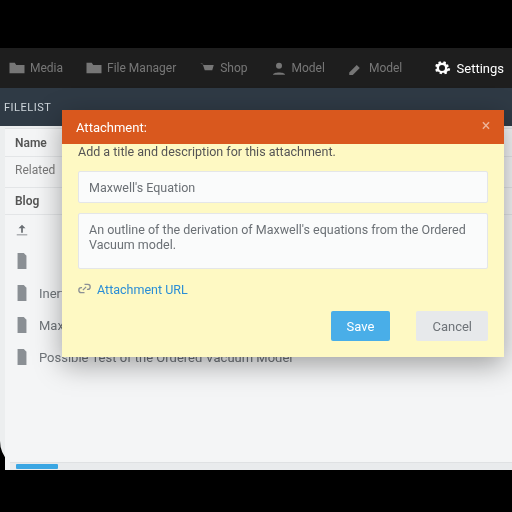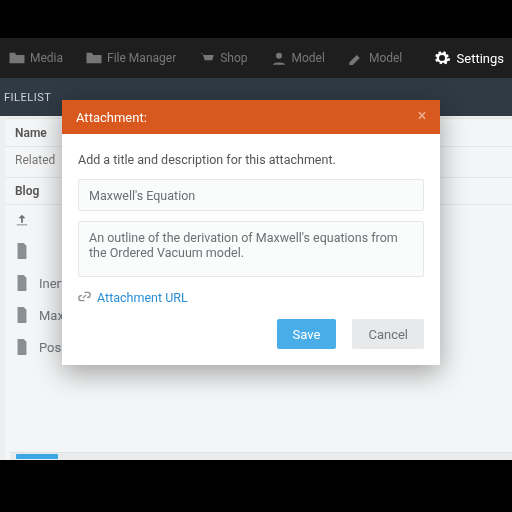--- a/index.html
+++ b/index.html
@@ -1,18 +1,18 @@
 <!DOCTYPE html>
 <html><head>
 <meta charset="utf-8">
 <style>
   * { box-sizing: border-box; margin: 0; padding: 0; font-family: -apple-system, "Segoe UI", Roboto, Arial, sans-serif; }
   html, body { width: 512px; height: 512px; background: #000; overflow: hidden; }
   .stage { position: relative; width: 512px; height: 512px; background: #000; }
-  .app { position: absolute; left: 0; top: 38px; width: 512px; height: 422px; background: #eceeef; }
+  .app { position: absolute; left: 0; top: 48px; width: 512px; height: 422px; background: #eceeef; border-radius: 29px; }
   
   .nav { position: absolute; left:0; top:0; right:0; height:40px; background:#1e1e1e; display:flex; align-items:center; color:#bfbfbf; font-size:12px; }
   .nav .items { display:flex; gap:22px; padding-left:8px; flex:0 0 auto; }
   .nav .item { display:flex; align-items:center; gap:4px; opacity:.55; }
   .nav .item svg { width:18px; height:14px; fill:#bfbfbf; }
   .nav .spacer { flex:1; }
   .nav .settings { display:flex; align-items:center; gap:6px; padding-right:8px; color:#fff; font-size:13px; cursor:pointer; }
   .nav .settings svg { width:18px; height:18px; fill:#fff; }
   
   .sub { position:absolute; left:0; top:40px; right:0; height:38px; background:#2f3a45; color:#cfd6dc; font-size:11px; letter-spacing:.5px; display:flex; align-items:center; padding-left:4px; }
@@ -22,32 +22,32 @@
   .reltext { height:26px; display:flex; align-items:center; font-size:12px; color:#777; padding:0 10px; }
   .grouph { height:28px; display:flex; align-items:center; font-size:12px; color:#555; font-weight:600; padding:0 10px; border-top:1px solid #e3e5e7; border-bottom:1px solid #e3e5e7; margin-top:4px; }
   .uprow { height:30px; display:flex; align-items:center; padding:0 10px; color:#6a6f74; font-size:13px; }
   .uprow svg { width:14px; height:14px; fill:#6a6f74; margin-right:8px; }
   .frow { height:32px; display:flex; align-items:center; padding:0 10px; color:#6f7479; font-size:13px; cursor:pointer; }
   .frow svg { width:14px; height:16px; fill:#8a8f94; margin-right:10px; }
   .bottombar { position:absolute; left:5px; right:0; bottom:0; height:8px; background:#e9ebed; border-top:1px solid #dfe1e3; }
   .bottombar .chip { position:absolute; left:6px; bottom:1px; width:42px; height:5px; background:#3aa6e3; border-radius:1px; }
   
   .backdrop { position:absolute; inset:0; background:rgba(0,0,0,0); pointer-events:none; }
-  .modal { position:absolute; left:62px; top:62px; width:378px; background:#ffffff; box-shadow:0 8px 26px rgba(0,0,0,.35); font-size:13px; color:#555; }
+  .modal { position:absolute; left:62px; top:62px; width:442px; background:#fef9c3; box-shadow:0 8px 26px rgba(0,0,0,.35); font-size:13px; color:#555; }
   .mhead { background:#d9581e; color:#fff; height:34px; display:flex; align-items:center; padding:0 14px; font-size:13px; position:relative; }
   .mhead .pre { font-weight:400; margin-right:4px; }
   .mhead .fn { font-weight:400; }
   .mclose { position:absolute; right:8px; top:6px; width:20px; height:20px; color:rgba(255,255,255,.55); font-size:16px; line-height:20px; text-align:center; cursor:pointer; }
-  .mbody { padding:18px 16px 4px; }
+  .mbody { padding:0 16px 4px; }
   .mhelp { font-size:12.5px; color:#555; margin-bottom:12px; }
   .tinput { width:100%; height:32px; border:1px solid #e4e6e8; background:#fafbfb; border-radius:2px; padding:0 10px; font-size:12.5px; color:#6b7075; margin-bottom:10px; }
   .tarea { width:100%; height:56px; border:1px solid #e4e6e8; background:#fafbfb; border-radius:2px; padding:8px 10px; font-size:12.5px; color:#6b7075; resize:none; margin-bottom:6px; }
   .murl { display:flex; align-items:flex-start; gap:6px; color:#2a8ed6; font-size:12.5px; padding:4px 0 10px; cursor:pointer; }
   .murl svg { width:13px; height:13px; fill:#8a8f94; }
-  .mfoot { display:flex; justify-content:flex-end; gap:16px; padding:0 16px 16px; }
+  .mfoot { display:flex; justify-content:flex-end; gap:26px; padding:0 16px 16px; }
   .btn { height:30px; padding:0 16px; border:none; border-radius:2px; font-size:13px; cursor:pointer; }
   .btn.save { background:#49aee8; color:#fff; }
   .btn.cancel { background:#e7e9eb; color:#6e7378; }
 </style>
 </head>
 <body>
 
 <div class="stage">
   <div class="app">
 

